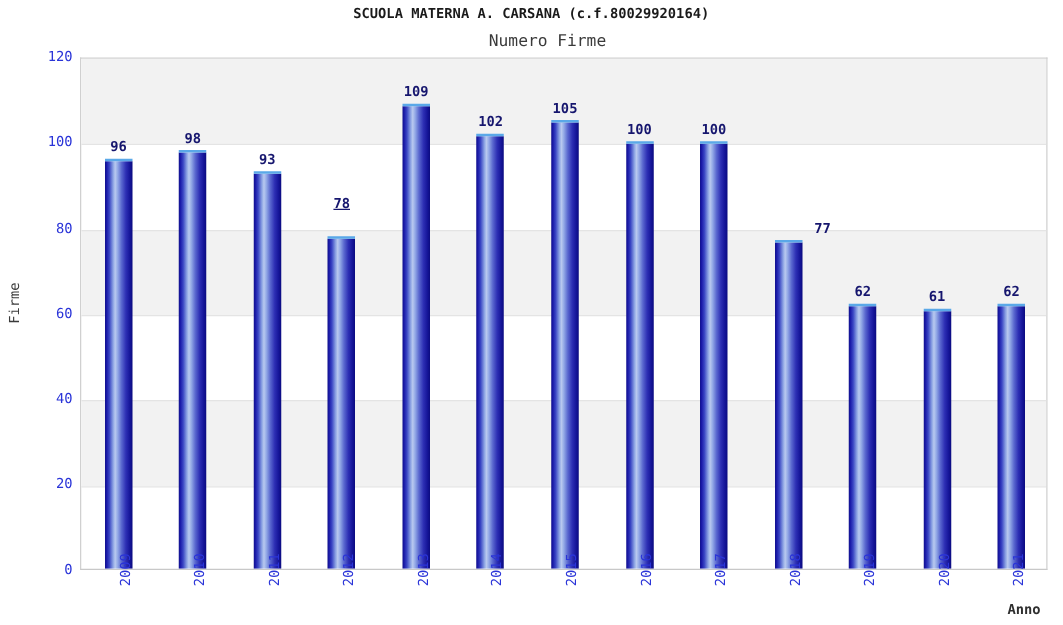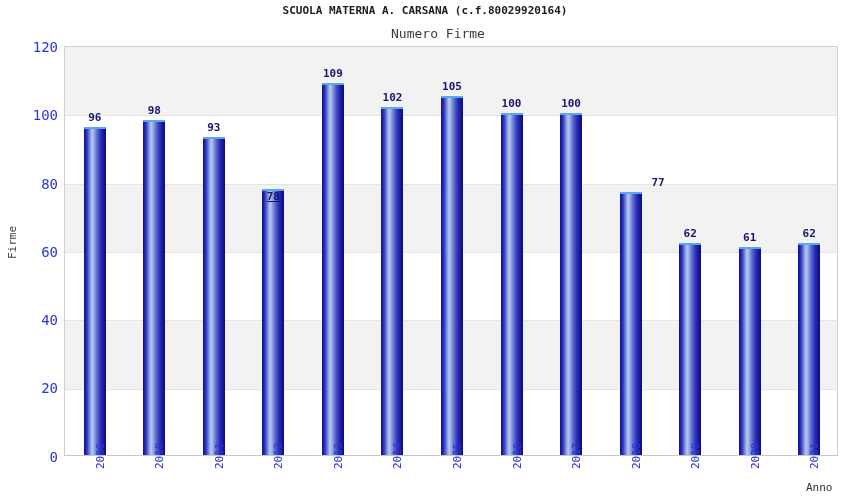--- a/index.html
+++ b/index.html
@@ -110,21 +110,21 @@
     white-space: nowrap;
   }
 
   
   .y-tick-label {
     position: absolute;
     right: 0;
     width: 54px;
     text-align: right;
     font-family: "DejaVu Sans Mono", monospace;
-    font-size: 14px;
+    font-size: 11px;
     color: #2a34d8;
     white-space: nowrap;
   }
   #y-ticks {
     position: absolute;
     left: 0;
     top: 46px;
     width: 58px;
     height: 410px;
   }
@@ -152,21 +152,21 @@
     transform-origin: 50% 0%;
     text-align: left;
     white-space: nowrap;
   }
   #x-axis-title {
     position: absolute;
     left: 806px;
     top: 481px;
     font-family: "DejaVu Sans Mono", monospace;
     font-size: 11px;
-    font-weight: normal;
+    font-weight: bold;
     color: #2f2f2f;
     white-space: nowrap;
   }
 </style>
 </head>
 <body>
 
 <div id="chart-root">
 
   <div id="chart-title">SCUOLA MATERNA A. CARSANA (c.f.80029920164)</div>
@@ -187,21 +187,21 @@
         <div class="gridline" style="top: 68px;"></div>
       </div>
     <div id="bars-layer">
         <div class="bar" style="left: 18.7692px; height: 328px;"></div>
         <div class="bar-value" style="left: -0.230769px; top: 64px;">96</div>
         <div class="bar" style="left: 78.3077px; height: 334.833px;"></div>
         <div class="bar-value" style="left: 59.3077px; top: 57.1667px;">98</div>
         <div class="bar" style="left: 137.846px; height: 317.75px;"></div>
         <div class="bar-value" style="left: 118.846px; top: 74.25px;">93</div>
         <div class="bar" style="left: 197.385px; height: 266.5px;"></div>
-        <div class="bar-value" style="left: 178.385px; top: 143px; text-decoration: underline;">78</div>
+        <div class="bar-value" style="left: 178.385px; top: 109px; text-decoration: underline;">78</div>
         <div class="bar" style="left: 256.923px; height: 372.417px;"></div>
         <div class="bar-value" style="left: 237.923px; top: 19.5833px;">109</div>
         <div class="bar" style="left: 316.462px; height: 348.5px;"></div>
         <div class="bar-value" style="left: 297.462px; top: 43.5px;">102</div>
         <div class="bar" style="left: 376px; height: 358.75px;"></div>
         <div class="bar-value" style="left: 357px; top: 33.25px;">105</div>
         <div class="bar" style="left: 435.538px; height: 341.667px;"></div>
         <div class="bar-value" style="left: 416.538px; top: 50.3333px;">100</div>
         <div class="bar" style="left: 495.077px; height: 341.667px;"></div>
         <div class="bar-value" style="left: 476.077px; top: 50.3333px;">100</div>

